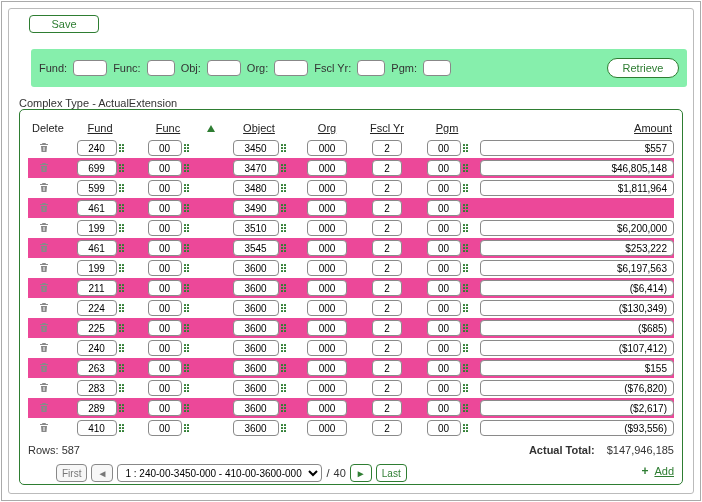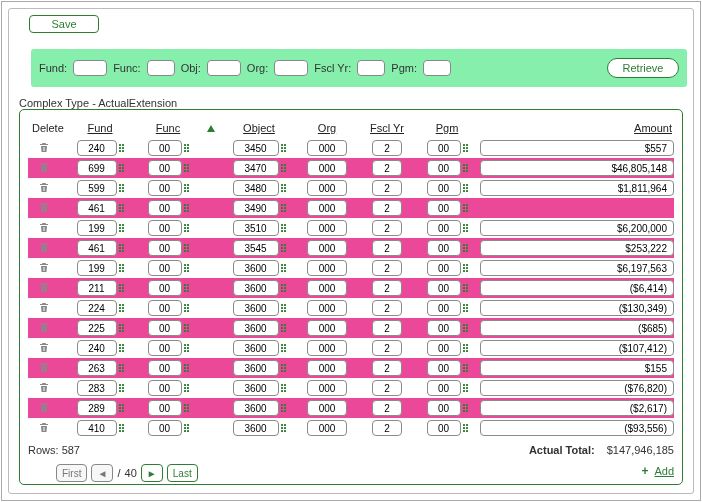--- a/index.html
+++ b/index.html
@@ -1163,20 +1163,23 @@
     </div>
 
     <div class="pager-line">
       <div class="pager">
         <div class="pg-btn">
               <span>First</span>
             </div>
         <div class="pg-btn">
               <span>◄</span>
             </div>
+        <select class="pg-select">
+          <option>1 : 240-00-3450-000 - 410-00-3600-000</option>
+        </select>
         <span>/</span>
         <span>40</span>
         <div class="pg-btn green">
               <span>►</span>
             </div>
         <div class="pg-btn green">
               <span>Last</span>
             </div>
       </div>
       <div class="foot-right">

